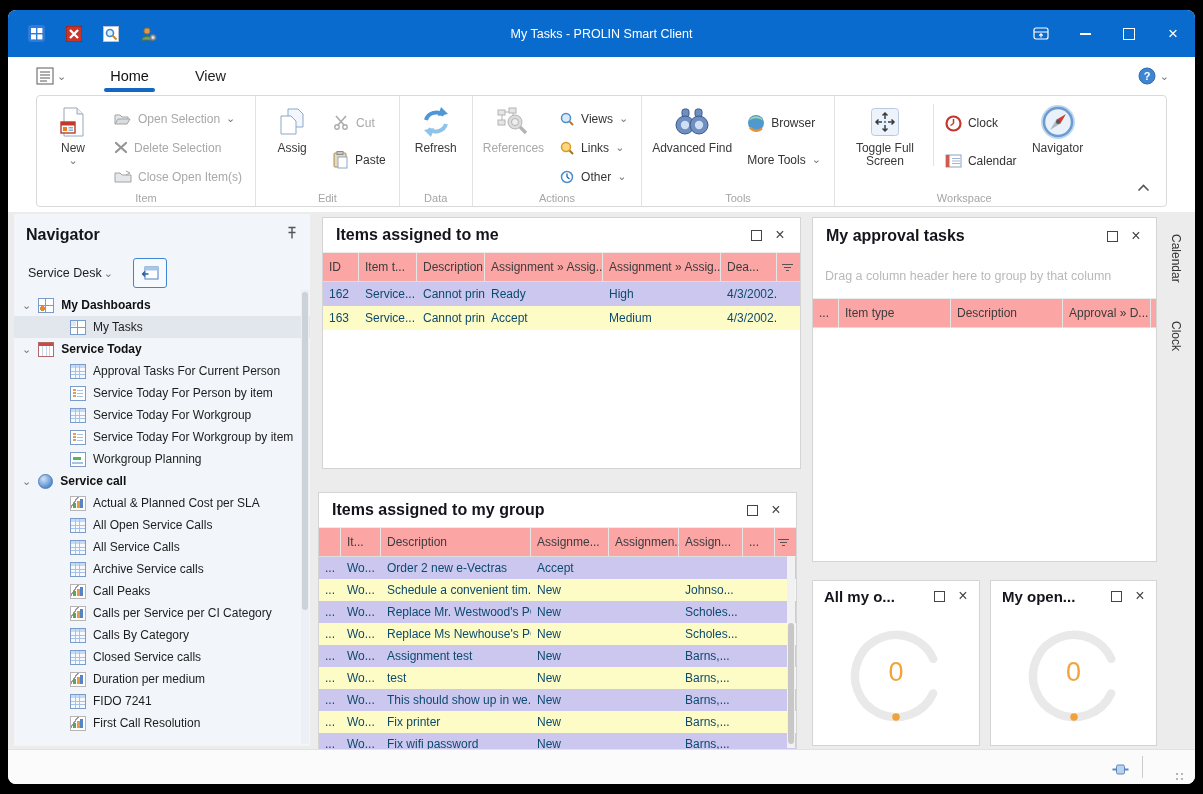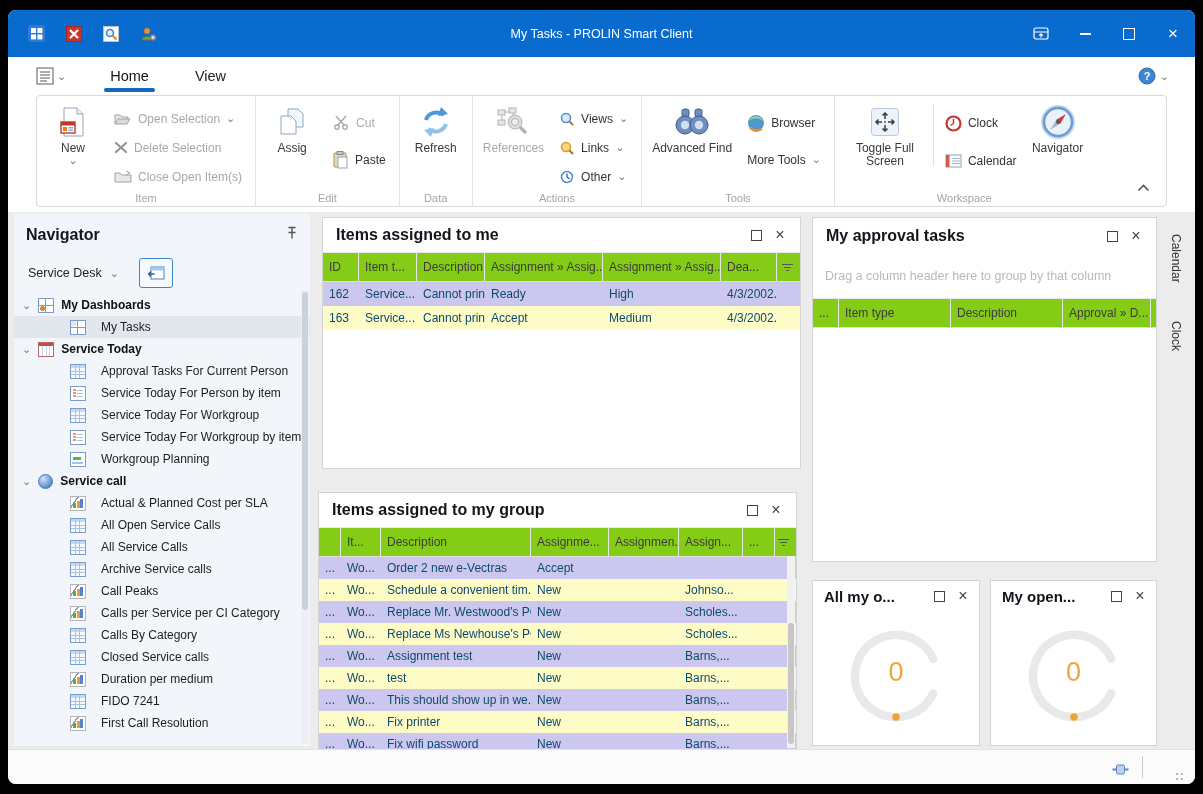--- a/index.html
+++ b/index.html
@@ -37,46 +37,46 @@
   .chev{color:#777;font-size:11px;line-height:1}
   .collapse-btn{position:absolute;right:16px;bottom:10px}
   .idiv{width:1px;background:#e3e3e3;margin:4px 2px 20px;align-self:stretch}
   
   .content{flex:1;position:relative;background:#ececec}
   
   .navigator{position:absolute;left:6px;top:2px;width:296px;height:532px;background:#f2f5fa;overflow:hidden}
   .nav-head{display:flex;align-items:center;padding:12px 12px 0 12px}
   .nav-title{font-size:16px;font-weight:bold;color:#14141c;flex:1}
   .nav-sel{display:flex;align-items:center;margin:14px 0 6px 14px;gap:20px}
-  .ws-name{font-size:12.5px;color:#222;display:flex;align-items:center;gap:8px}
+  .ws-name{font-size:12.5px;color:#222;display:flex;align-items:center;gap:2px}
   .ws-btn{width:32px;height:28px;border:1px solid #3f86d2;border-radius:3px;background:#f6faff;display:flex;align-items:center;justify-content:center}
   .tree{margin-top:6px}
   .trow{height:22px;display:flex;align-items:center;gap:7px;font-size:12px;color:#1d1d1d;padding-left:8px}
   .tg-label{font-weight:bold;color:#101010}
-  .ti{height:22px;display:flex;align-items:center;gap:15px;font-size:12px;color:#1d1d1d;padding-left:56px}
+  .ti{height:22px;display:flex;align-items:center;gap:7px;font-size:12px;color:#1d1d1d;padding-left:56px}
   .ti.sel{background:#e2e6ed}
   .ic{flex:none;width:14px;height:13px;display:inline-block;background-repeat:no-repeat}
   .ic[data-icon="table"]{border:1px solid #7b9bcb;background-color:#f6faff;background-image:linear-gradient(to right,transparent 4px,#a8c2e4 4px 5px,transparent 5px 8px,#a8c2e4 8px 9px,transparent 9px),linear-gradient(to bottom,#c5d9f1 0 3px,transparent 3px 6px,#a8c2e4 6px 7px,transparent 7px 9px,#a8c2e4 9px 10px,transparent 10px)}
   .ic[data-icon="chart"]{border:1px solid #b5b5b5;background-color:#fff;background-image:linear-gradient(#58a758,#58a758),linear-gradient(#eb9b3f,#eb9b3f),linear-gradient(#5585c8,#5585c8),linear-gradient(125deg,transparent 5px,#9a9a9a 5px 6.5px,transparent 6.5px);background-size:3px 5px,3px 7px,3px 9px,100% 100%;background-position:2px 6px,5.5px 4px,9px 2px,0 0}
   .ic[data-icon="bytree"]{border:1px solid #7b9bcb;background-color:#fff;background-image:linear-gradient(#e49a5a,#e49a5a),linear-gradient(#e49a5a,#e49a5a),linear-gradient(#e49a5a,#e49a5a),linear-gradient(#a8c2e4,#a8c2e4),linear-gradient(#a8c2e4,#a8c2e4),linear-gradient(#a8c2e4,#a8c2e4);background-size:3px 2px,3px 2px,3px 2px,6px 1px,6px 1px,6px 1px;background-position:2px 2px,2px 5px,2px 8px,6px 3px,6px 6px,6px 9px}
   .ic[data-icon="planning"]{border:1px solid #7b9bcb;background-color:#fff;background-image:linear-gradient(#57b457,#57b457),linear-gradient(#a8c2e4,#a8c2e4);background-size:8px 3px,11px 2px;background-position:2px 4px,1px 9px}
   .ic[data-icon="dashboard"]{border:1px solid #7b9bcb;background-color:#fff;background-image:linear-gradient(#7b9bcb,#7b9bcb),linear-gradient(#7b9bcb,#7b9bcb),linear-gradient(#dce9f8,#dce9f8);background-size:1px 100%,100% 1px,5px 5px;background-position:6px 0,0 6px,0 0}
   .ic[data-icon="dashboard-user"]{border:1px solid #7b9bcb;background-color:#fff;background-image:radial-gradient(circle at 3.5px 9.5px,#e08a2d 0 2.4px,transparent 2.8px),linear-gradient(#7b9bcb,#7b9bcb),linear-gradient(#7b9bcb,#7b9bcb);background-size:100% 100%,1px 100%,100% 1px;background-position:0 0,6px 0,0 6px}
   .ic[data-icon="calendar-red"]{border:1px solid #b06a6a;background-color:#fff;background-image:linear-gradient(#cc4a3f 0 3px,transparent 3px),linear-gradient(to right,transparent 3px,#c9d6ea 3px 4px,transparent 4px 7px,#c9d6ea 7px 8px,transparent 8px 10px,#c9d6ea 10px 11px,transparent 11px)}
   .ic[data-icon="service-call"]{width:13px;height:13px;border:1px solid #4d7cb8;border-radius:50%;background:radial-gradient(circle at 35% 30%,#cfe3f6,#5a8fd0 70%,#3a6fb0)}
   .nav-scroll{position:absolute;right:1px;top:76px;bottom:2px;width:8px;background:#eceff3}
   .nav-thumb{position:absolute;top:2px;left:1px;width:6px;height:70%;background:#cdd2d9;border-radius:3px}
   
   .panel{position:absolute;background:#fff;border:1px solid #d4d4d4;overflow:hidden}
   .phead{height:34px;display:flex;align-items:center;padding:0 8px 0 13px;flex:none}
   .ptitle{font-size:16px;font-weight:bold;color:#14141c;flex:1;white-space:nowrap;overflow:hidden}
   .pbtn{width:24px;height:22px;display:flex;align-items:center;justify-content:center;color:#333}
   .mx{width:9px;height:9px;border:1.3px solid #444}
   .cl{font-size:16px;color:#444;line-height:1}
-  .grid-head{display:flex;height:28px;background:#84cc16;border-top:1px solid #ebebeb;border-bottom:1px solid #dedede;align-items:stretch}
+  .grid-head{display:flex;height:28px;background:#fca5a5;border-top:1px solid #ebebeb;border-bottom:1px solid #dedede;align-items:stretch}
   .hcells{display:grid;flex:none}
   .c{padding:0 6px;font-size:12px;white-space:nowrap;overflow:hidden;display:flex;align-items:center}
   .hc{color:#3c3c3c;box-shadow:inset -1px 0 #e6e6e6}
   .colbtn{margin-left:auto;display:flex;align-items:center;padding-right:6px}
   .rows{overflow:hidden}
   .grid-row{display:grid;height:24px;color:#0c4a6e}
   .g2 .grid-row{height:22px}
   .rows > .grid-row:nth-child(odd){background:#cbc7ef}
   .rows > .grid-row:nth-child(even){background:#fdfcc6}
   .band{height:44px;display:flex;align-items:center;padding:0 12px;font-size:12.5px;color:#b9b9b9}

